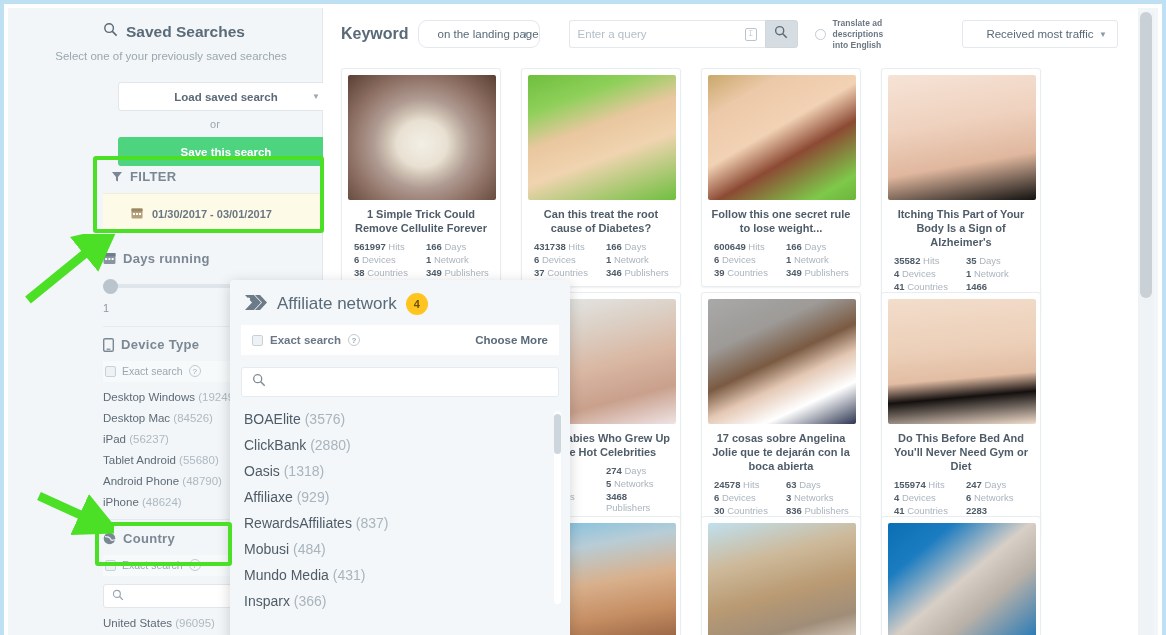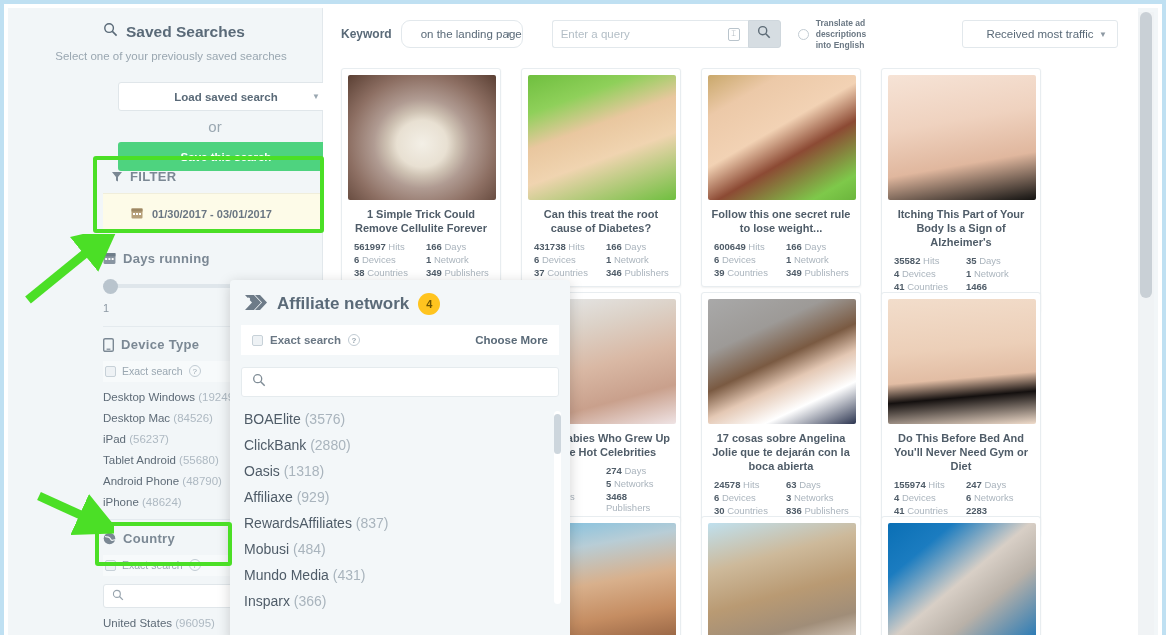--- a/index.html
+++ b/index.html
@@ -44,21 +44,21 @@
   .load-btn {
     margin:20px auto 0; width:216px; height:29px;
     border:1px solid #e0e6ea; border-radius:3px; background:#ffffff;
     display:flex; align-items:center; justify-content:center; position:relative;
     font-size:11.5px; font-weight:bold; color:#5a6a78;
     margin-left:110px;
   }
   .load-btn .caret {
     position:absolute; right:13px; color:#9aa7b1; font-size:8px;
   }
-  .or { text-align:center; color:#9aa7b1; font-size:15px; margin:7px 0 0 100px; }
+  .or { text-align:center; color:#9aa7b1; font-size:11px; margin:7px 0 0 100px; }
   .save-btn {
     margin:7px 0 0 110px; width:216px; height:29px; border-radius:3px;
     background:#4ed37f; color:#ffffff; font-size:11.5px; font-weight:bold;
     display:flex; align-items:center; justify-content:center;
     border:none;
     font-family:"Liberation Sans", sans-serif;
   }
 
   .sec-title {
     display:flex; align-items:center; gap:7px;
@@ -123,21 +123,21 @@
   #hl-filter { left:89px; top:152px; width:231px; height:77px; }
   #hl-country { left:91px; top:518px; width:137px; height:44px; }
   .arrow { position:absolute; z-index:30; }
 
   
   #topbar {
     position:absolute; left:315px; top:0; right:20px; height:52px;
     background:#ffffff;
     display:flex; align-items:center; padding-left:18px;
   }
-  .kw-label { font-size:12px; font-weight:bold; color:#5a6a78; margin-right:9px; }
+  .kw-label { font-size:16px; font-weight:bold; color:#5a6a78; margin-right:9px; }
   .kw-select {
     width:122px; height:28px; border:1px solid #e2e8ec; border-radius:9px;
     background:#fff; font-size:11.5px; color:#5a6a78;
     display:flex; align-items:center; justify-content:flex-end; position:relative;
   }
   .kw-select .caret { position:absolute; right:9px; font-size:8px; color:#8d99a3; }
   .q-wrap { display:flex; margin-left:29px; }
   .q-input {
     width:196px; height:28px; border:1px solid #e2e8ec; border-right:none;
     border-radius:3px 0 0 3px; background:#fff;
@@ -183,21 +183,21 @@
   .stats b { color:#4f5c68; font-size:9.5px; }
 
   
   #popup {
     position:absolute; left:222px; top:272px; width:340px; height:363px;
     background:#f3f7f9; border-radius:4px;
     box-shadow:0 3px 14px rgba(0,0,0,.18);
     z-index:20; overflow:hidden;
   }
   .pop-head { display:flex; align-items:center; gap:9px; padding:13px 0 10px 14px; }
-  .pop-title { font-size:17px; font-weight:bold; color:#5a6a78; }
+  .pop-title { font-size:17px; font-weight:normal; color:#5a6a78; }
   .badge {
     width:22px;height:22px;border-radius:50%;background:#ffc41f;
     color:#6b5200;font-size:11px;font-weight:bold;
     display:flex;align-items:center;justify-content:center;
   }
   .pop-exact {
     background:#ffffff; margin:0 11px; height:30px; display:flex; align-items:center;
     padding:0 11px; justify-content:space-between;
   }
   .pop-exact .lft { display:flex;align-items:center;gap:7px;font-size:11.5px;font-weight:bold;color:#6a7784; }

